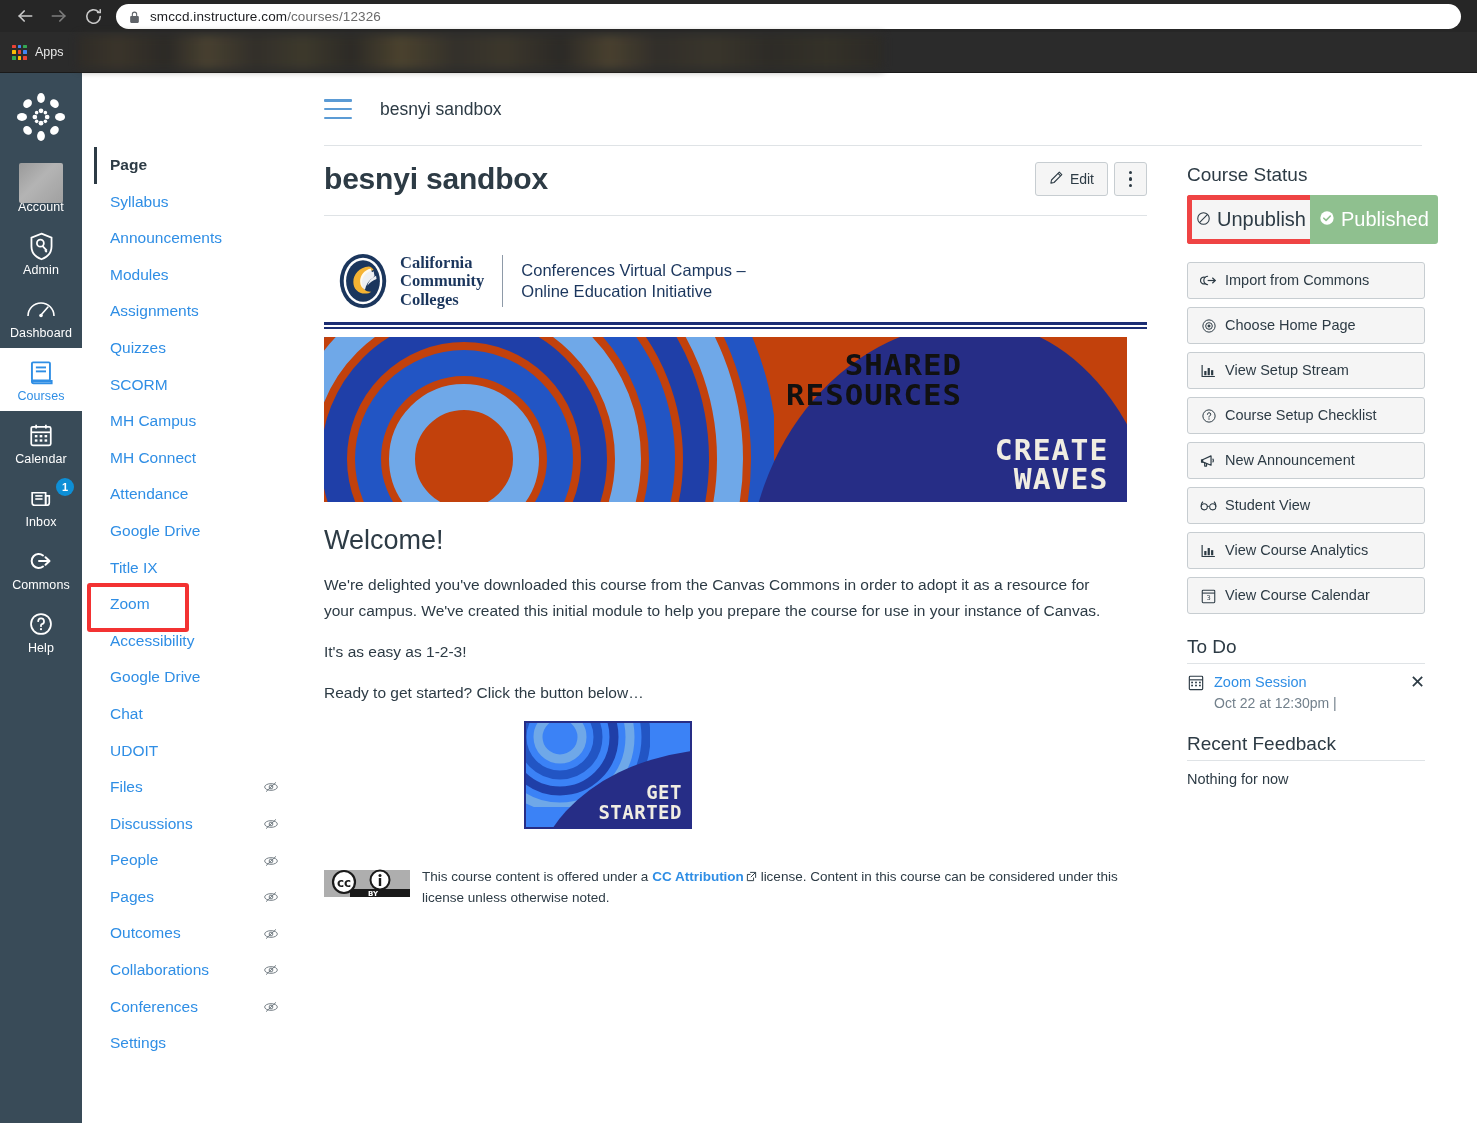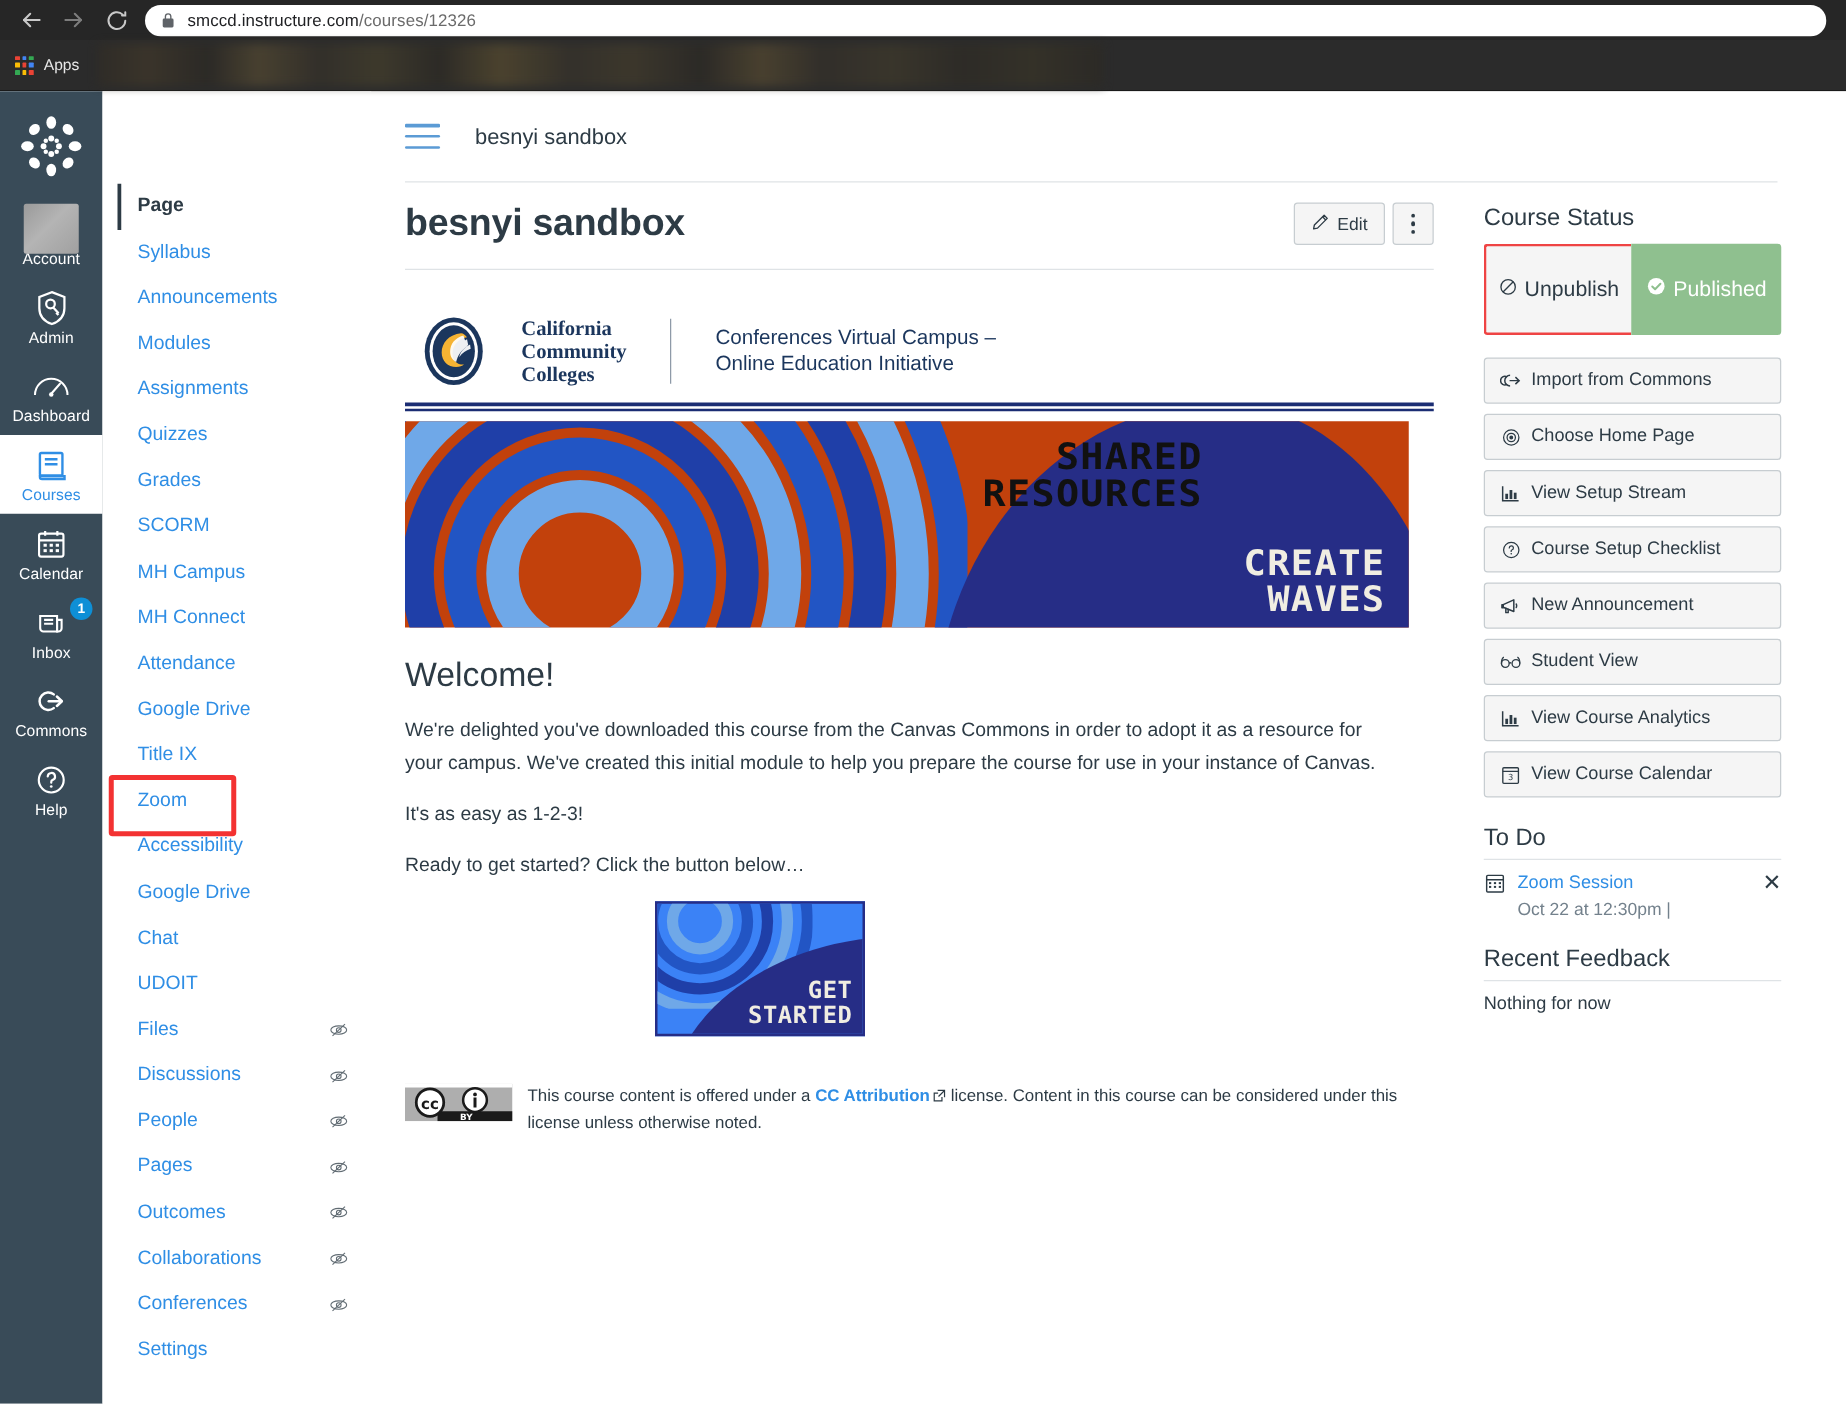--- a/index.html
+++ b/index.html
@@ -81,21 +81,21 @@
   .head-actions { display: flex; gap: 6px; }
   .btn-generic { background: #f5f5f5; border: 1px solid #c7cdd1; border-radius: 3px;
     color: #2d3b45; font-size: 14px; padding: 7px 13px; display: flex; align-items: center;
     gap: 6px; line-height: 1.1; cursor: pointer; }
   .btn-kebab { width: 33px; justify-content: center; padding: 7px 0; }
   .kebab { display: flex; flex-direction: column; gap: 3px; }
   .kebab i { width: 3.5px; height: 3.5px; border-radius: 50%; background: #2d3b45; display: block; }
   .head-rule { height: 1px; background: #dfe3e6; margin-top: 19px; }
 
   
-  .cvc-block { display: flex; align-items: center; gap: 17px; margin: 36px 0 0 10px; }
+  .cvc-block { display: flex; align-items: center; gap: 0; margin: 36px 0 0 10px; }
   .cvc-seal { width: 58px; height: 58px; flex: 0 0 auto; }
   .cvc-ccc { margin-left: 8px; font-family: "Liberation Serif", serif; color: #1b365d;
     font-size: 16.5px; line-height: 1.12; font-weight: 600; }
   .cvc-sep { width: 1px; height: 52px; background: #8e9aa8; margin: 0 18px; }
   .cvc-sub { color: #1b365d; font-size: 16.5px; line-height: 1.3; }
 
   .double-rule { margin: 12px 0 8px; }
   .double-rule .r1 { height: 3px; background: #1b2d73; }
   .double-rule .r2 { height: 2px; background: #1b2d73; margin-top: 2px; }
 
@@ -129,21 +129,21 @@
   .cc-badge { width: 86px; height: 30px; flex: 0 0 auto; }
   .cc-text { font-size: 13.5px; color: #2d3b45; line-height: 1.55; max-width: 745px; }
   .cc-text a { color: #2f8ee5; font-weight: bold; text-decoration: none; }
   .ext-ico { display: inline-block; width: 11px; height: 11px; vertical-align: -1px; margin-left: 2px; }
 
   
   .right-col { width: 300px; flex: 0 0 300px; padding: 2px 52px 0 10px; }
   .rs-head { font-size: 19px; color: #2d3b45; margin-bottom: 9px; font-weight: normal; }
   .pub-group { display: flex; margin-bottom: 18px; }
   .pub-btn { flex: 1; display: flex; align-items: center; justify-content: center; gap: 6px;
-    font-size: 17px; padding: 24px 4px; border: 2px solid #ef4444; cursor: pointer; }
+    font-size: 20px; padding: 8px 4px; border: 5px solid #ef4444; cursor: pointer; }
   .pub-unpub { background: #f5f5f5; color: #2d3b45; border-right: none;
     border-radius: 3px 0 0 3px; }
   .pub-pub { background: #8fc08f; color: #fff; border-color: #8fc08f; border-radius: 0 3px 3px 0; }
   .rs-btn { width: 100%; display: flex; align-items: center; gap: 8px; background: #f5f5f5;
     border: 1px solid #c7cdd1; border-radius: 3px; color: #2d3b45; font-size: 14.5px;
     padding: 9px 12px; margin-bottom: 8px; cursor: pointer; text-align: right; line-height: 1.15; }
   .rs-ico { width: 17px; height: 17px; flex: 0 0 auto; display: inline-flex;
     align-items: center; justify-content: center; }
   .rs-section-title { font-size: 19px; color: #2d3b45; margin: 22px 0 5px; font-weight: normal; }
   .rs-rule { height: 1px; background: #dfe3e6; margin-bottom: 10px; }
@@ -357,25 +357,20 @@
             <span>Assignments</span>
           </a>
         </li>
       <li>
           <a class="cnav-link" href="#">
             <span>Quizzes</span>
           </a>
         </li>
       <li>
           <a class="cnav-link" href="#">
-            <span>Grades</span>
-          </a>
-        </li>
-      <li>
-          <a class="cnav-link" href="#">
             <span>SCORM</span>
           </a>
         </li>
       <li>
           <a class="cnav-link" href="#">
             <span>MH Campus</span>
           </a>
         </li>
       <li>
           <a class="cnav-link" href="#">

